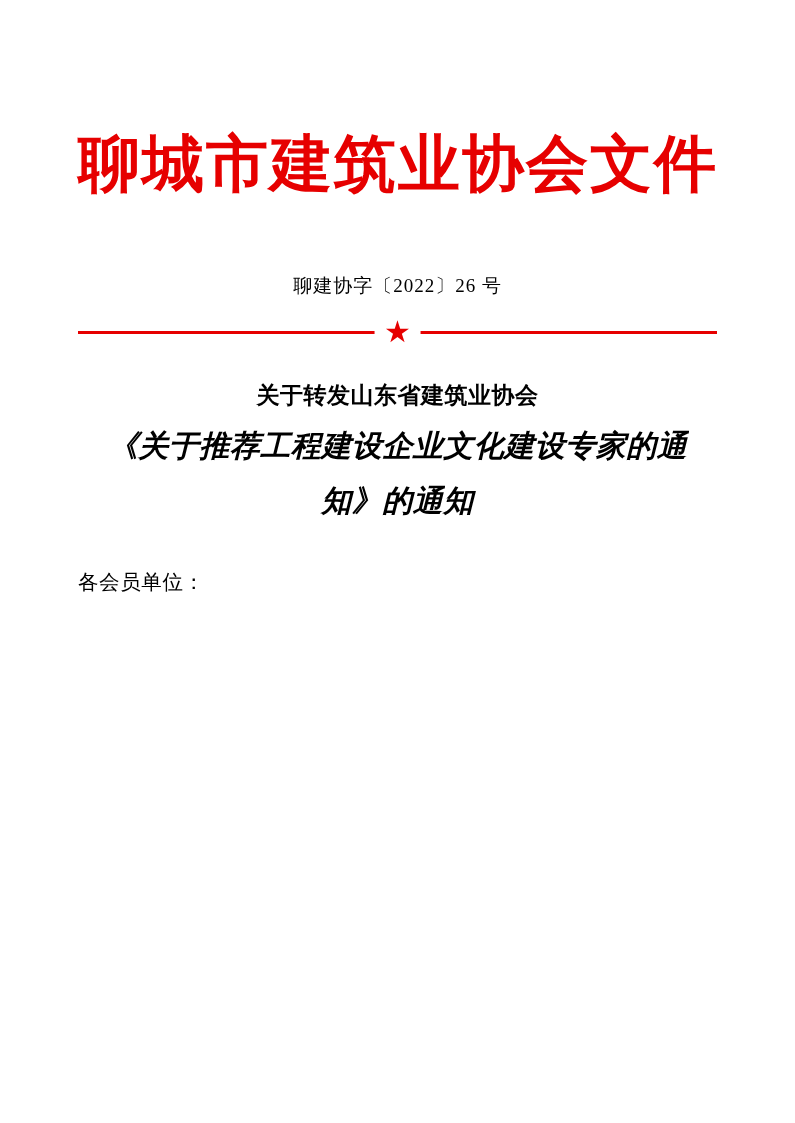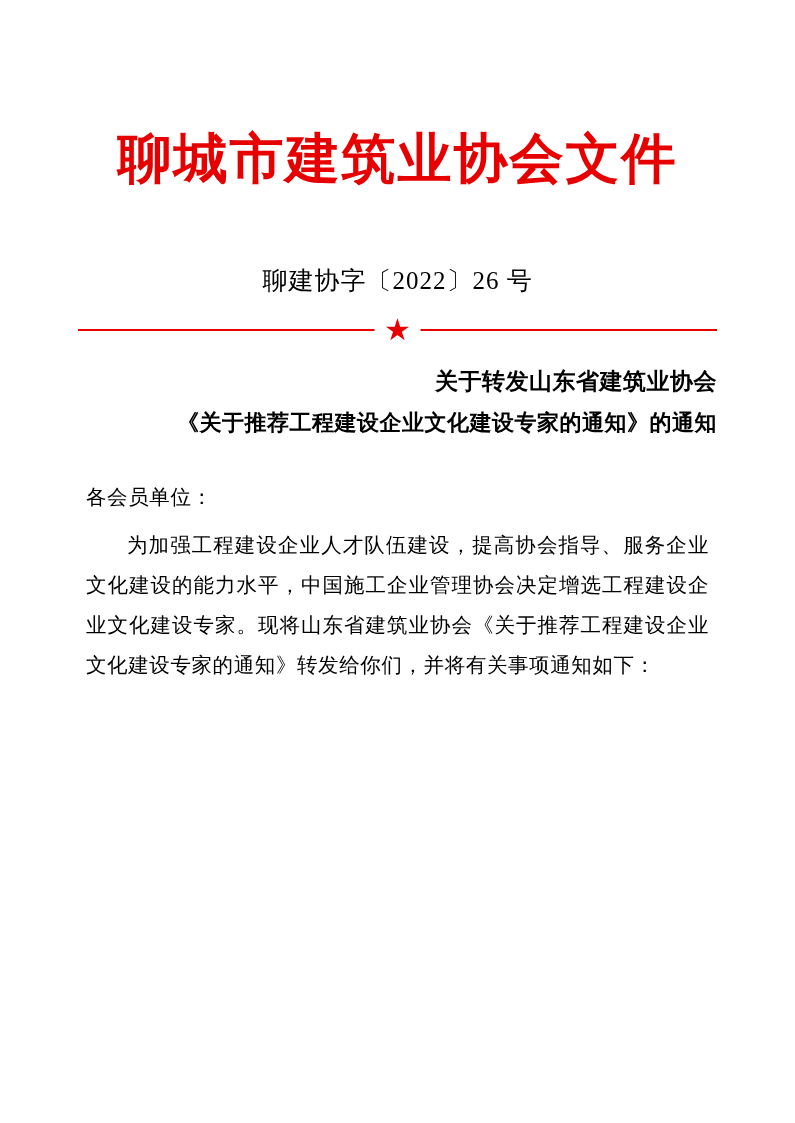--- a/index.html
+++ b/index.html
@@ -21,29 +21,29 @@
     position: relative;
     box-sizing: border-box;
     padding: 0 78px;
   }
   .doc-title {
     margin-top: 128px;
     text-align: center;
     color: #e60000;
     font-family: "Liberation Serif", "DejaVu Serif", serif;
     font-weight: bold;
-    font-size: 54px;
+    font-size: 62px;
     letter-spacing: 2px;
     line-height: 1.18;
     white-space: nowrap;
   }
   .doc-number {
     margin-top: 72px;
     text-align: center;
-    font-size: 25px;
+    font-size: 19px;
     letter-spacing: 1px;
     color: #000;
   }
   .red-rule {
     margin-top: 20px;
     position: relative;
     height: 26px;
   }
   .red-rule .line {
     position: absolute;
@@ -58,39 +58,40 @@
     top: 0px;
     left: 50%;
     transform: translateX(-50%);
     color: #e60000;
     font-size: 30px;
     line-height: 26px;
     background: #ffffff;
     padding: 0 10px;
   }
   .subject {
-    margin-top: 18px;
-    text-align: right;
+    margin-top: 30px;
+    text-align: center;
     font-size: 23px;
     font-weight: bold;
     line-height: 1.85;
     letter-spacing: 0.5px;
   }
   .subject .line2 {
-    font-size: 22px;
+    font-size: 30px;
+    font-style: italic;
   }
   .body-text {
     margin-top: 34px;
     font-size: 20.5px;
     line-height: 1.95;
     letter-spacing: 0.6px;
     text-align: justify;
   }
   .body-text p {
-    margin: 8px;
+    margin: 0;
   }
   .indent {
     text-indent: 2em;
   }
 </style>
 </head>
 <body>
 
 <div class="page">
 
@@ -103,16 +104,15 @@
     <div class="star">★</div>
   </div>
 
   <div class="subject">
     <div class="line1">关于转发山东省建筑业协会</div>
     <div class="line2">《关于推荐工程建设企业文化建设专家的通知》的通知</div>
   </div>
 
   <div class="body-text">
     <p>各会员单位：</p>
-    <p class="indent">为加强工程建设企业人才队伍建设，提高协会指导、服务企业文化建设的能力水平，中国施工企业管理协会决定增选工程建设企业文化建设专家。现将山东省建筑业协会《关于推荐工程建设企业文化建设专家的通知》转发给你们，并将有关事项通知如下：</p>
   </div>
 
 </div>
 
 </body></html>

